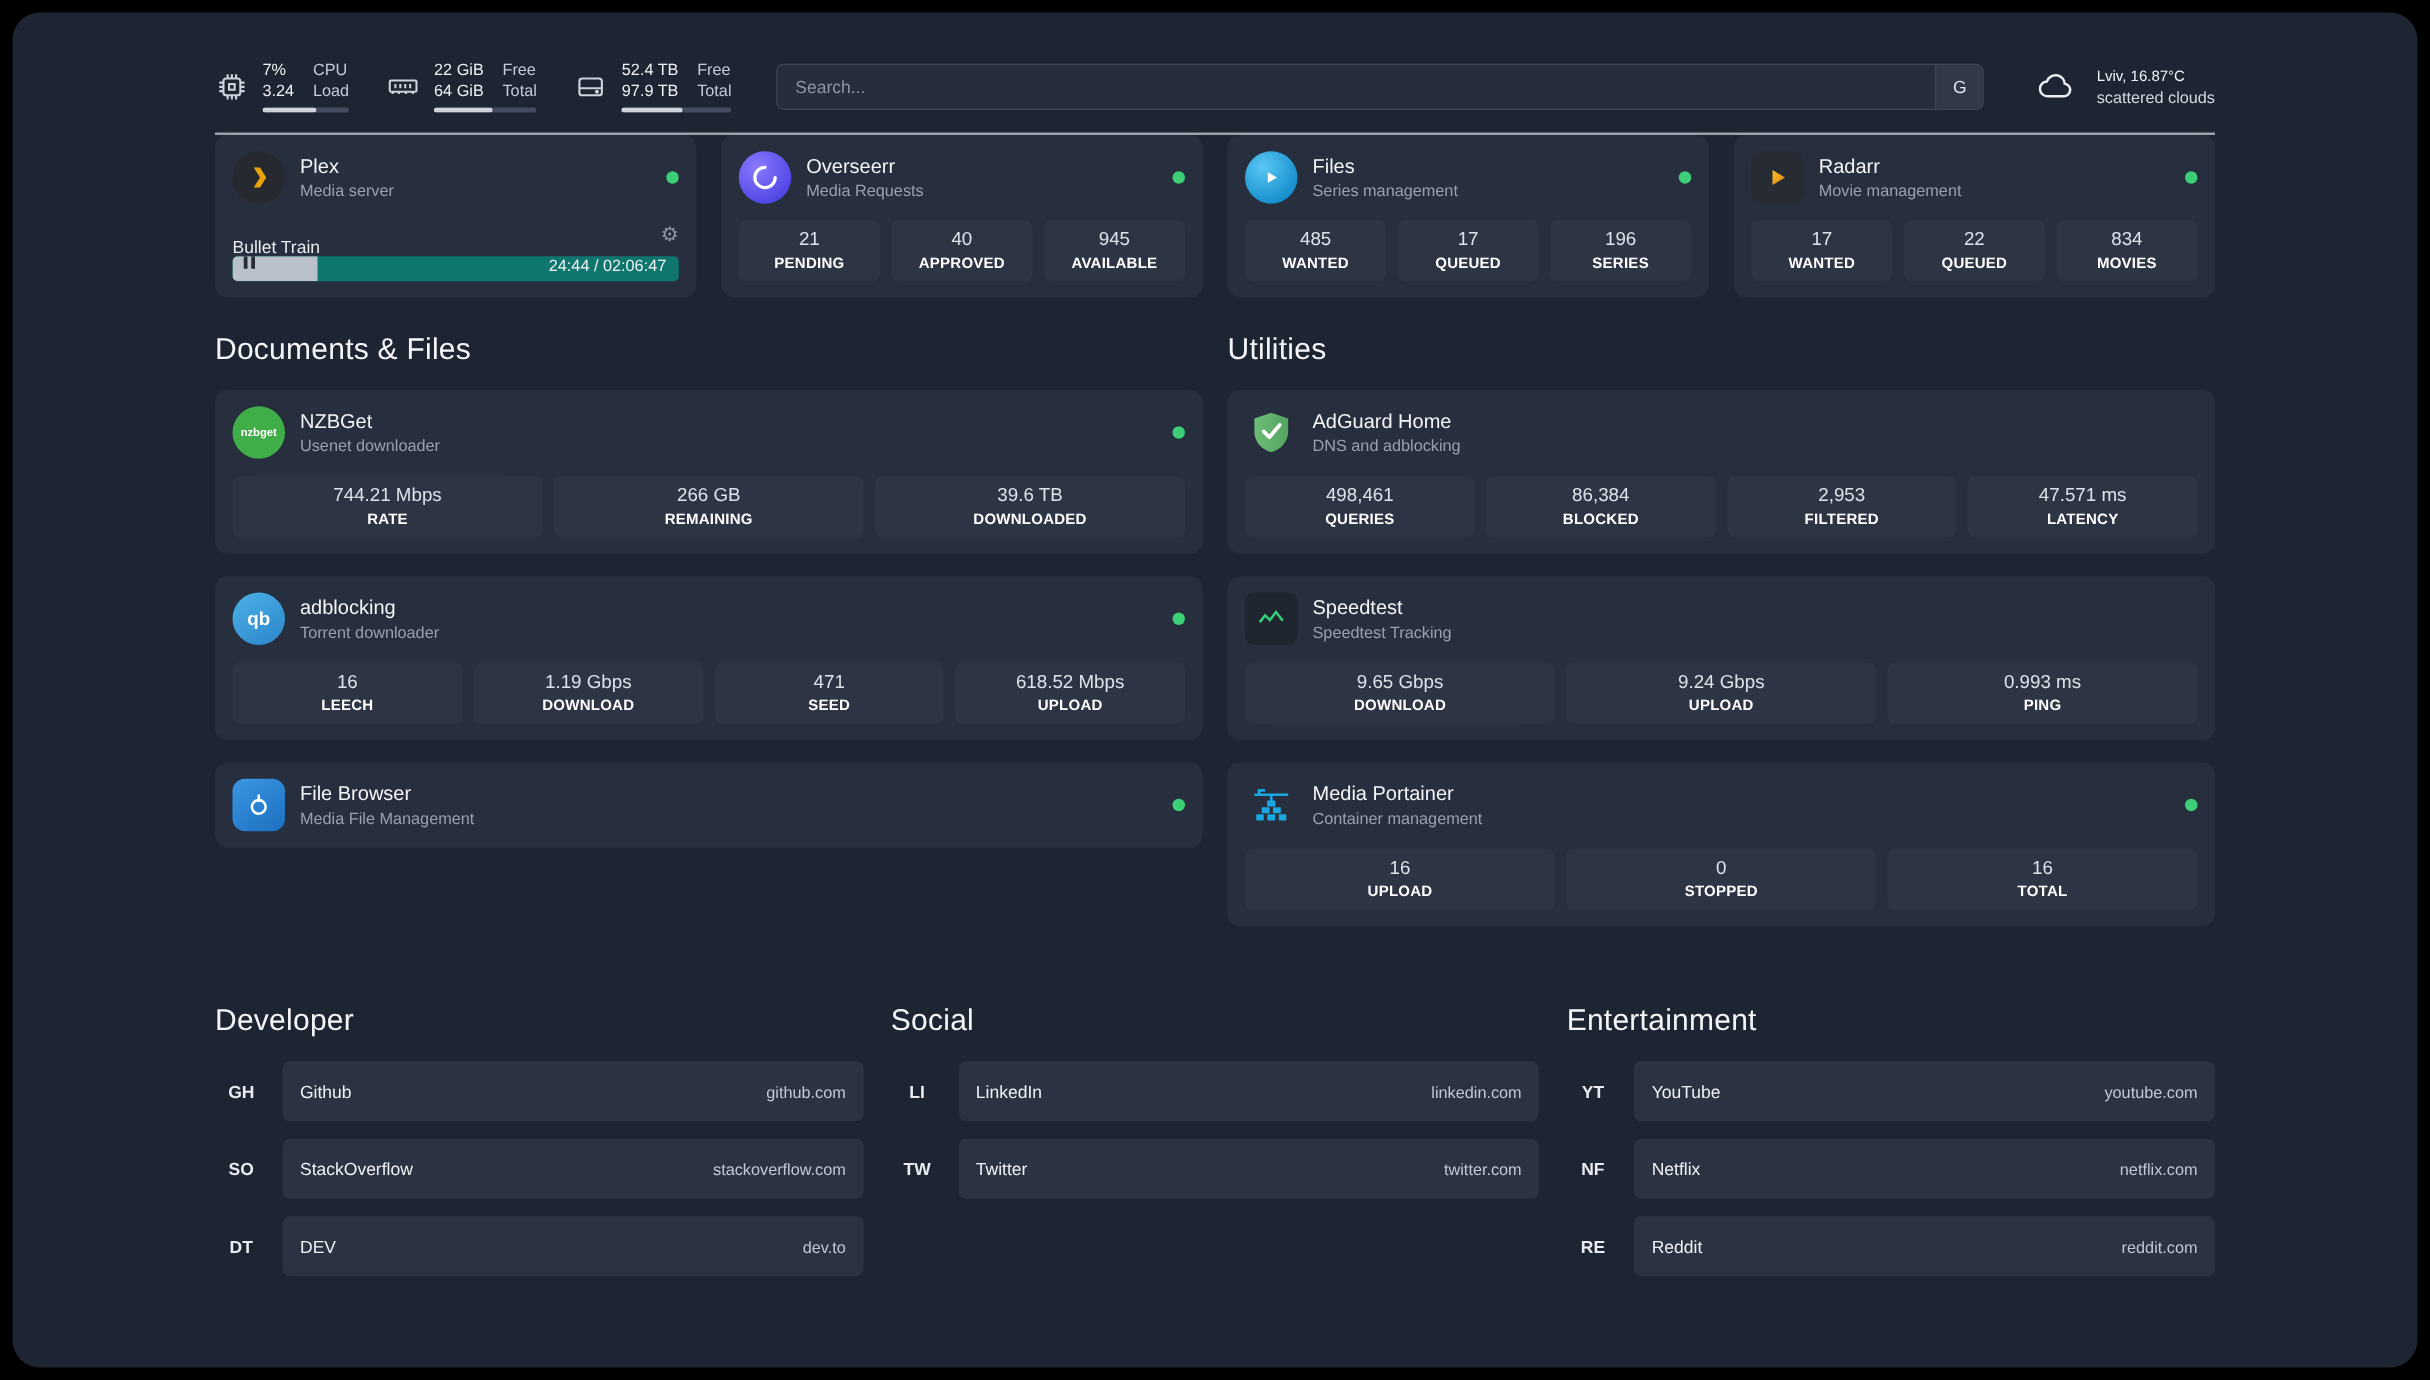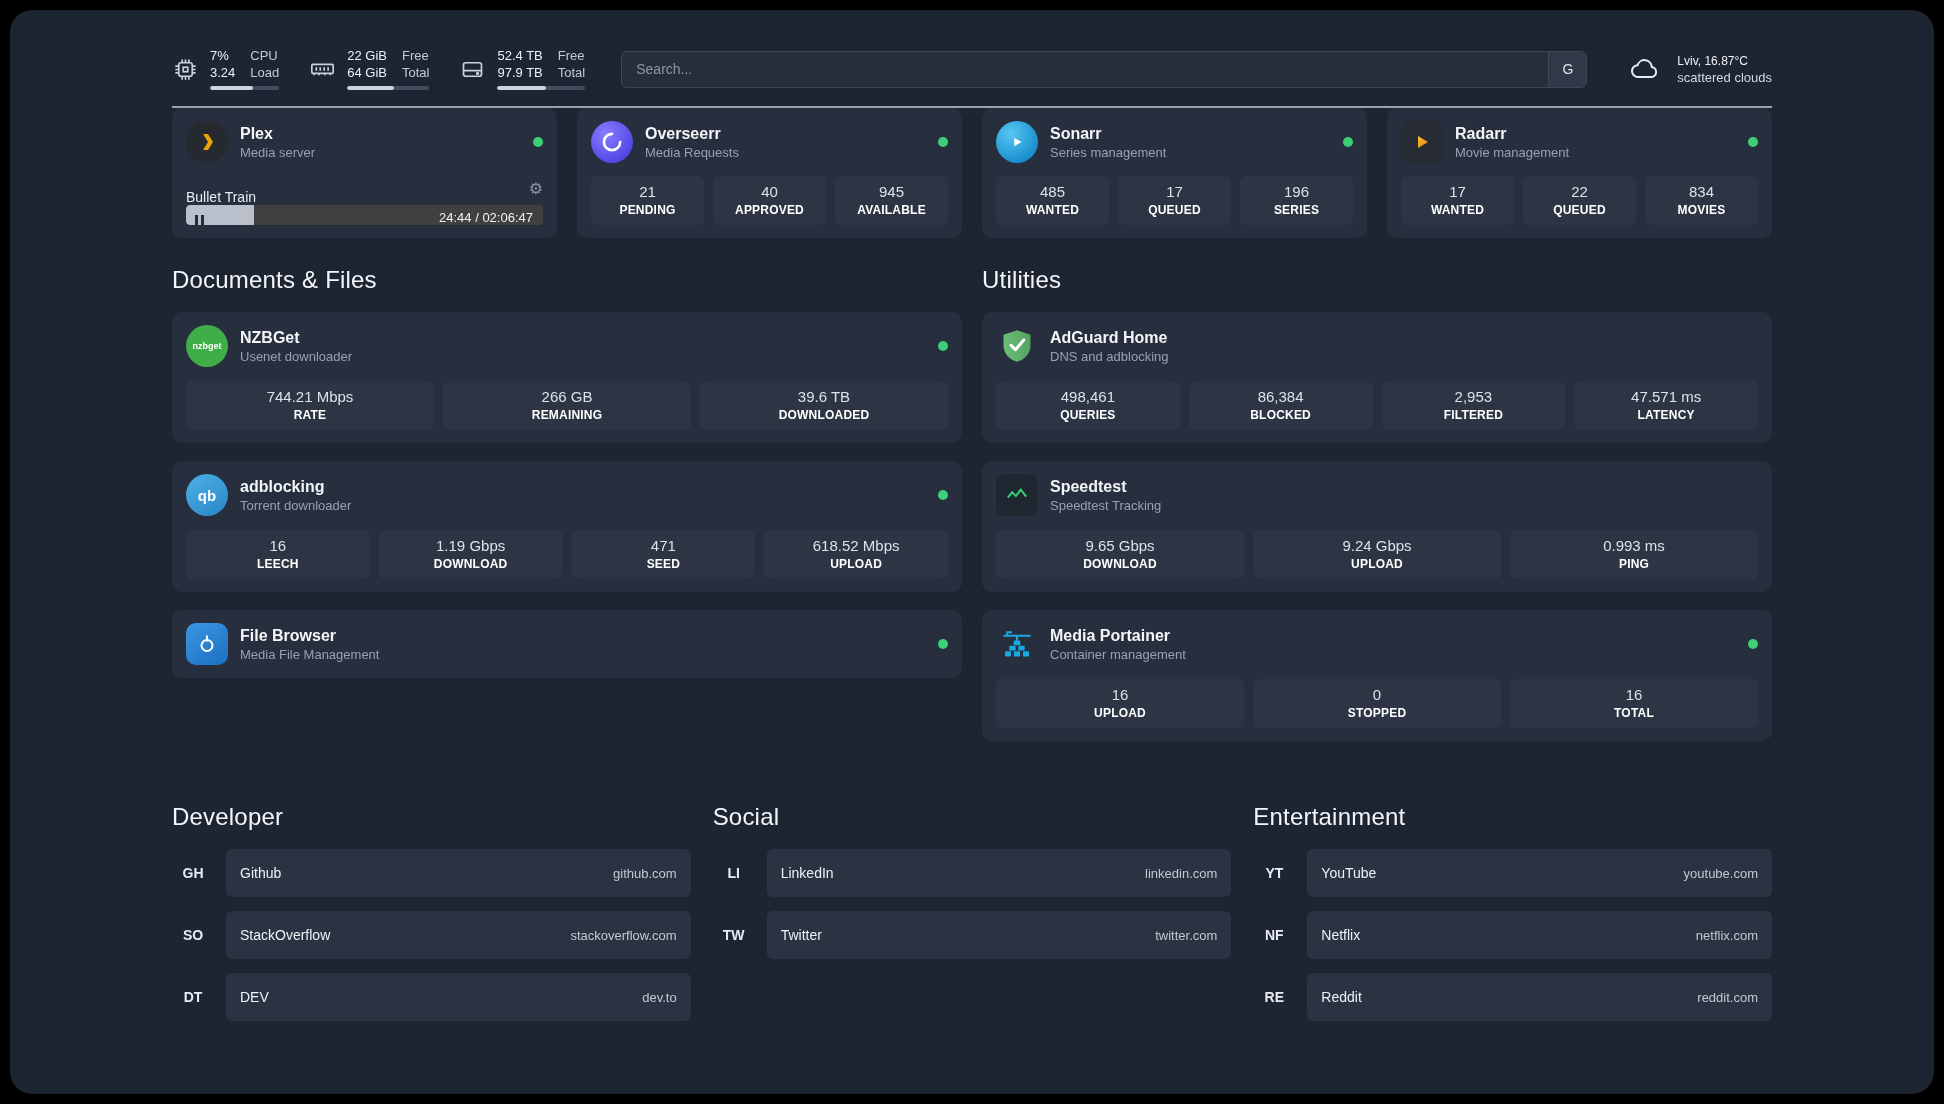--- a/index.html
+++ b/index.html
@@ -33,33 +33,33 @@
   .media-grid { display:grid; grid-template-columns:repeat(4,1fr); gap:20px; }
   .cols { display:grid; grid-template-columns:1fr 1fr; gap:20px; margin-top:28px; }
   .col { display:flex; flex-direction:column; gap:18px; }
   .col .section-title { margin-bottom:0; }
   
   .card { background:#272e3d; border-radius:10px; padding:13px 14px; }
   .media-card { height:130px; display:flex; flex-direction:column; }
   .card-header { display:flex; align-items:center; gap:12px; }
   .app-icon { width:42px; height:42px; border-radius:10px; display:flex; align-items:center; justify-content:center; flex:0 0 auto; overflow:hidden; }
   .app-meta { display:flex; flex-direction:column; gap:2px; }
-  .app-name { font-size:16px; font-weight:700; color:#f3f5f8; }
+  .app-name { font-size:16px; font-weight:400; color:#f3f5f8; }
   .app-sub { font-size:13px; color:#98a1b2; }
   .status-dot { width:10px; height:10px; border-radius:50%; background:#3ccf77; margin-left:auto; flex:0 0 auto; }
   .stats-row { display:flex; gap:9px; margin-top:14px; }
   .media-card .stats-row { margin-top:auto; }
   .stat { flex:1; background:#2d3545; border-radius:6px; text-align:center; padding:7px 4px 8px; }
   .stat-value { font-size:15px; color:#dde1e9; }
   .stat-label { font-size:12px; font-weight:700; color:#ffffff; margin-top:3px; letter-spacing:.2px; }
   
   .player-row { display:flex; align-items:center; justify-content:space-between; margin-top:10px; }
   .player-title { font-size:14px; color:#e8ebf1;margin-top:16px; }
   .gear { color:#8d96a6; font-size:16px; line-height:1; cursor:pointer; }
-  .player-bar { position:relative; margin-top:auto; height:20px; border-radius:4px; background:#404040; display:flex; align-items:flex-end; overflow:hidden; }
+  .player-bar { position:relative; margin-top:auto; height:20px; border-radius:4px; background:#0f766e; display:flex; align-items:flex-start; overflow:hidden; }
   .player-fill { position:absolute; left:0; top:0; bottom:0; width:19%; background:#b9bfcb; border-radius:4px 0 0 4px; }
   .pause { position:relative; margin-left:9px; display:flex; gap:3px; z-index:1; cursor:pointer; }
   .pause i { width:3px; height:10px; background:#262b35; display:block; }
   .player-time { position:absolute; right:10px; font-size:13px; color:#eef1f6; }
   
   .icon-plex { border-radius:50%; background:#26292f; }
   .icon-overseerr { border-radius:50%; background:radial-gradient(circle at 35% 30%, #8b7bff, #4f46e5 75%); }
   .icon-sonarr { border-radius:50%; background:radial-gradient(circle at 35% 30%, #59c7f3, #1289c9 80%); }
   .icon-radarr { border-radius:10px; background:#262b34; }
   .icon-nzbget { border-radius:50%; background:#3fae49; }
@@ -232,21 +232,21 @@
     </div>
 
     <div class="card media-card">
       <div class="card-header">
         <div class="app-icon icon-sonarr">
           <svg viewBox="0 0 24 24" width="22" height="22">
               <polygon points="9,7.5 17,12 9,16.5" fill="#fff"></polygon>
             </svg>
         </div>
         <div class="app-meta">
-          <div class="app-name">Sonarr</div>
+          <div class="app-name">Files</div>
           <div class="app-sub">Series management</div>
         </div>
         <span class="status-dot"></span>
       </div>
       <div class="stats-row">
         <div class="stat">
           <div class="stat-value">485</div>
             <div class="stat-label">WANTED</div>
         </div>
         <div class="stat">

